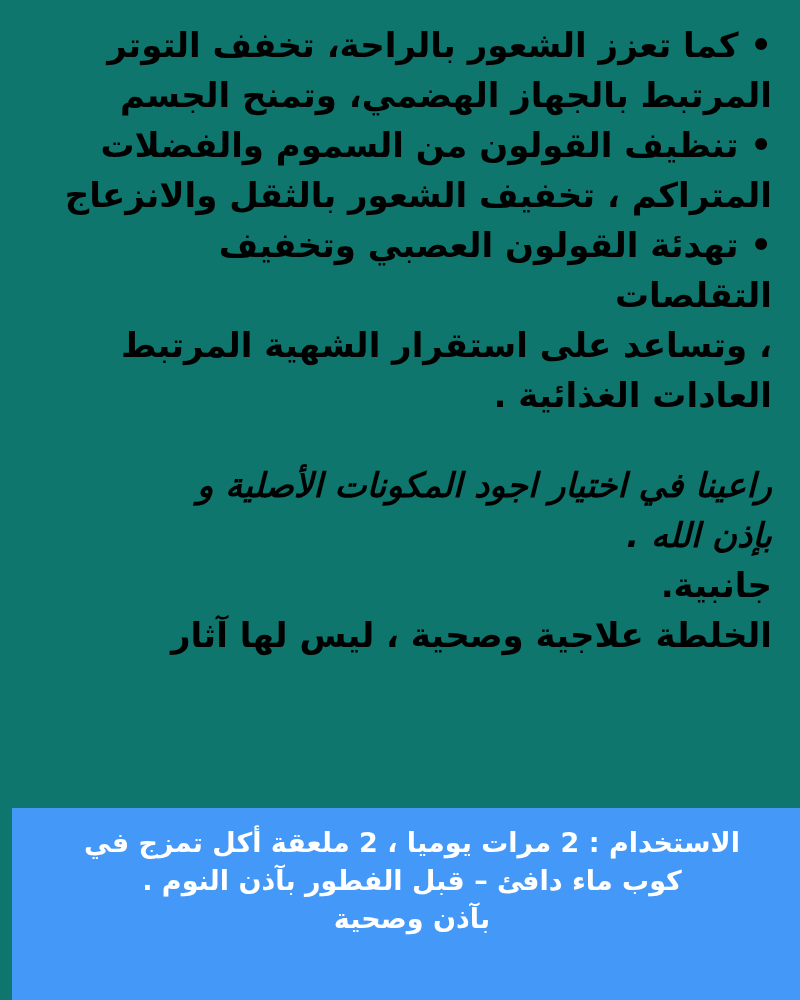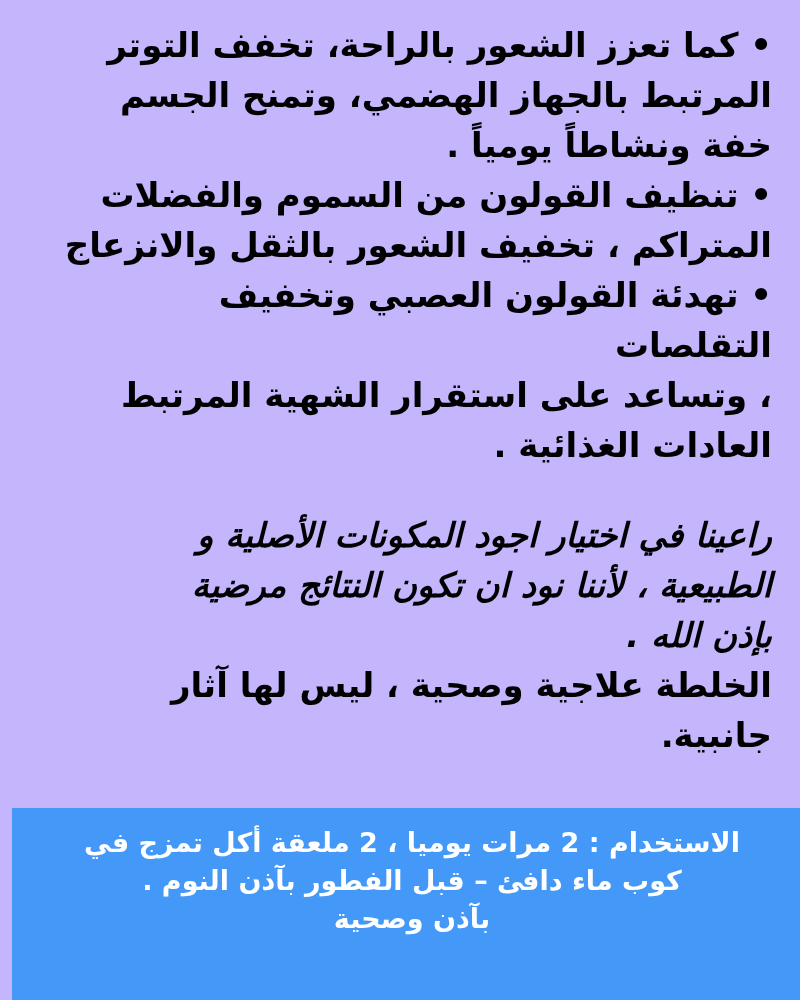--- a/index.html
+++ b/index.html
@@ -42,45 +42,43 @@
     direction: rtl;
     text-align: center;
     font-size: 27px;
     line-height: 38px;
     padding-top: 16px;
   }
 </style>
 </head>
 <body>
 
-<div class="page" style="background: #c4b5fd;">
+<div class="page" style="background: #0f766e;">
 
   <section class="content" style="color: rgb(0, 0, 0);">
     <div class="para">
         <div>• كما تعزز الشعور بالراحة، تخفف التوتر</div>
         <div>المرتبط بالجهاز الهضمي، وتمنح الجسم</div>
-        <div>خفة ونشاطاً يومياً .</div>
       </div>
     <div class="para">
         <div>• تنظيف القولون من السموم والفضلات</div>
         <div>المتراكم ، تخفيف الشعور بالثقل والانزعاج</div>
       </div>
     <div class="para">
         <div>• تهدئة القولون العصبي وتخفيف التقلصات</div>
         <div>، وتساعد على استقرار الشهية المرتبط</div>
         <div>العادات الغذائية .</div>
       </div>
     <div class="para gap-before">
         <div>راعينا في اختيار اجود المكونات الأصلية و</div>
-        <div>الطبيعية ، لأننا نود ان تكون النتائج مرضية</div>
         <div>بإذن الله .</div>
       </div>
     <div class="para">
+        <div>جانبية.</div>
         <div>الخلطة علاجية وصحية ، ليس لها آثار</div>
-        <div>جانبية.</div>
       </div>
   </section>
 
   <footer class="banner" style="background: rgb(68, 152, 247); color: rgb(255, 255, 255);">
     <div>
         <div>الاستخدام : 2  مرات يوميا ، 2 ملعقة أكل تمزج في</div>
         <div>كوب ماء دافئ – قبل الفطور بآذن النوم .</div>
         <div>بآذن وصحية</div>
       </div>
   </footer>

